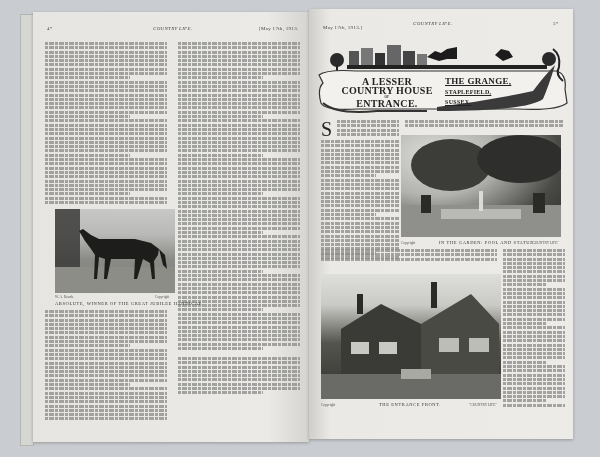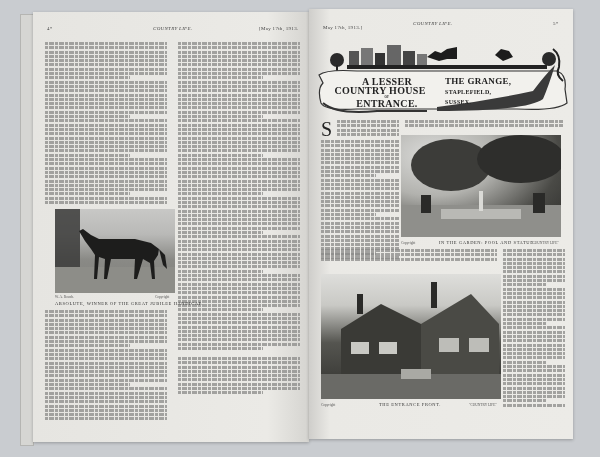--- a/index.html
+++ b/index.html
@@ -11,21 +11,21 @@
   .hdr{position:absolute;top:14px;font-size:5px;color:#444;letter-spacing:.3px;}
   .hdr i{font-style:italic;}
   .col{position:absolute;overflow:hidden;}
   .line{height:3px;margin-bottom:1.3px;background:repeating-linear-gradient(to right,#8a8a88 0 3px,transparent 3px 4px,#8a8a88 4px 9px,transparent 9px 10px);opacity:.75;}
   .line.short{width:70%;}
   .photo{position:absolute;overflow:hidden;}
   .caption{position:absolute;font-size:4.5px;color:#333;letter-spacing:.6px;white-space:nowrap;}
   .credit{position:absolute;font-size:3.5px;color:#555;}
   .banner{position:absolute;left:8px;top:36px;width:252px;height:72px;}
   .btitle{position:absolute;font-size:10px;font-weight:bold;color:#222;text-align:center;line-height:9px;letter-spacing:.3px;}
-  .bsub{position:absolute;font-size:6px;font-weight:bold;color:#222;letter-spacing:.3px;}
+  .bsub{position:absolute;font-size:6px;font-weight:bold;color:#222;letter-spacing:.3px;text-decoration:underline;}
   .dropcap{position:absolute;left:12px;top:110px;font-size:20px;color:#222;line-height:20px;}
 </style>
 </head>
 <body>
 
 <div class="under"></div>
 
 <div class="page left">
   <div class="hdr" style="left:14px;">4*</div>
   <div class="hdr" style="left:120px;"><i>COUNTRY LIFE.</i></div>
@@ -217,21 +217,21 @@
         <rect x="100" y="9" width="10" height="11" fill="#777"></rect>
       <path d="M110 12 L118 6 L124 8 L130 4 L140 2 L140 14 L130 14 L122 16 Z" fill="#1c1c1c"></path>
       <path d="M178 10 L184 4 L192 6 L196 12 L186 16 Z" fill="#1c1c1c"></path>
       <circle cx="232" cy="14" r="7" fill="#2a2a2a"></circle>
       <path d="M2 30 Q10 24 40 26 L240 26 Q250 30 248 44 L250 58 Q240 66 200 64 L40 64 Q8 66 4 58 Q0 44 6 38 Z" fill="#f2f1ed" stroke="#333" stroke-width="1.2"></path>
       <path d="M120 62 Q170 56 216 46 Q228 30 238 20 Q232 40 226 54 Q210 66 120 66 Z" fill="#3a3a3a"></path>
       <path d="M6 58 Q20 70 60 66 L110 66" stroke="#333" stroke-width="2" fill="none"></path>
       <path d="M236 4 Q244 10 242 22 Q238 30 246 36" stroke="#222" stroke-width="2" fill="none"></path>
     </svg>
     <div class="btitle" style="left:24px;top:32px;width:92px;">A LESSER</div>
-    <div class="btitle" style="left:7px;top:41px;width:112px;">COUNTRY HOUSE</div>
+    <div class="btitle" style="left:14px;top:41px;width:112px;">COUNTRY HOUSE</div>
     <div class="btitle" style="left:24px;top:50px;width:92px;font-size:3px;line-height:4px;">OF</div>
     <div class="btitle" style="left:24px;top:54px;width:92px;">ENTRANCE.</div>
     <div class="bsub" style="left:128px;top:31px;font-size:9px;">THE GRANGE,</div>
     <div class="bsub" style="left:128px;top:44px;">STAPLEFIELD,</div>
     <div class="bsub" style="left:128px;top:54px;">SUSSEX.</div>
   </div>
 
   <div class="dropcap">S</div>
   <div class="col" style="left:28px;top:111px;width:62px;height:20px;" id="rc0">
       <div class="line"></div>

